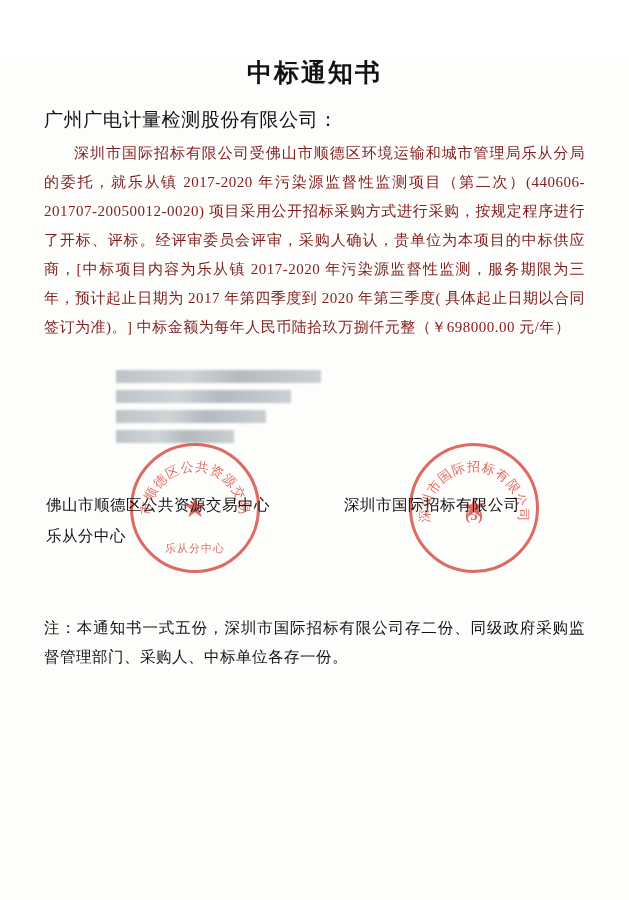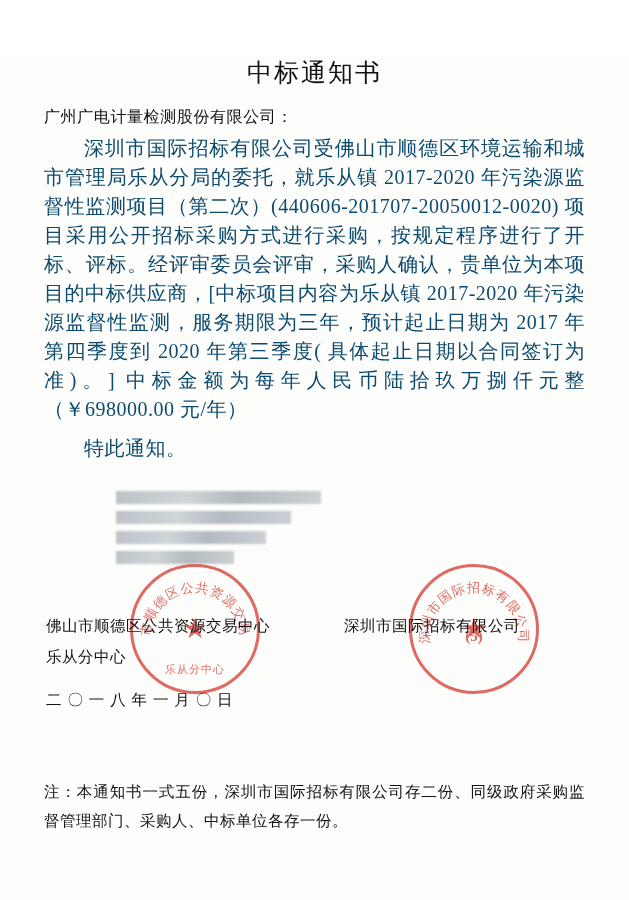--- a/index.html
+++ b/index.html
@@ -19,47 +19,47 @@
     position: relative;
     width: 629px;
     height: 900px;
     background: #fdfdfb;
     box-sizing: border-box;
     padding: 0 44px;
   }
   .doc-title {
     text-align: center;
     font-size: 25px;
-    font-weight: normal;
+    font-weight: bold;
     letter-spacing: 2px;
     margin-top: 56px;
     color: #111;
   }
   .doc-number {
     text-align: center;
     font-size: 14.5px;
     margin-top: 16px;
     letter-spacing: 0.4px;
     color: #161616;
     font-family: "Liberation Serif", "DejaVu Serif", serif;
   }
   .recipient {
     margin-top: 18px;
-    font-size: 16px;
+    font-size: 19px;
     letter-spacing: 0.6px;
     color: #121212;
   }
   .body-para {
-    font-size: 20px;
+    font-size: 15px;
     line-height: 29px;
     text-align: justify;
     text-justify: inter-ideograph;
     letter-spacing: 0.5px;
     margin-top: 6px;
-    color: #0c4a6e;
+    color: #7f1d1d;
   }
   .indent {
     text-indent: 2em;
   }
   .para-gap {
     margin-top: 10px;
   }
   .redacted-block {
     margin-top: 28px;
     margin-left: 72px;
@@ -177,21 +177,20 @@
 <div class="page">
 
   <div class="doc-title">中标通知书</div>
 
 
   <div class="recipient">广州广电计量检测股份有限公司：</div>
 
   <div class="body-para indent">深圳市国际招标有限公司受佛山市顺德区环境运输和城市管理局乐从分局的委托，就乐从镇 2017-2020 年污染源监督性监测项目（第二次）(440606-201707-20050012-0020) 项目采用公开招标采购方式进行采购，按规定程序进行了开标、评标。经评审委员会评审，采购人确认，贵单位为本项目的中标供应商，[中标项目内容为乐从镇 2017-2020 年污染源监督性监测，服务期限为三年，预计起止日期为 2017 年第四季度到 2020 年第三季度( 具体起止日期以合同签订为准)。] 中标金额为每年人民币陆拾玖万捌仟元整（￥698000.00 元/年）</div>
 
 
-  <div class="body-para indent para-gap">特此通知。</div>
 
   <div class="redacted-block">
     <div class="redacted-line rl-1"></div>
     <div class="redacted-line rl-2"></div>
     <div class="redacted-line rl-3"></div>
     <div class="redacted-line rl-4"></div>
   </div>
 
   <div class="signature-row">
 
@@ -217,21 +216,20 @@
           <textPath href="#arcR" startOffset="50%" text-anchor="middle">深圳市国际招标有限公司</textPath>
         </text>
       </svg>
       <div class="seal-inner-star">★</div>
       <div class="seal-center-text">(5)</div>
     </div>
 
     <div class="sig-col left">
       <div class="sig-name">佛山市顺德区公共资源交易中心</div>
       <div class="sig-sub">乐从分中心</div>
-      <div class="sig-date">二 〇 一 八 年 一 月 〇 日</div>
     </div>
 
     <div class="sig-col right">
       <div class="sig-name">深圳市国际招标有限公司</div>
     </div>
 
   </div>
 
   <div class="footnote">注：本通知书一式五份，深圳市国际招标有限公司存二份、同级政府采购监督管理部门、采购人、中标单位各存一份。</div>
 

